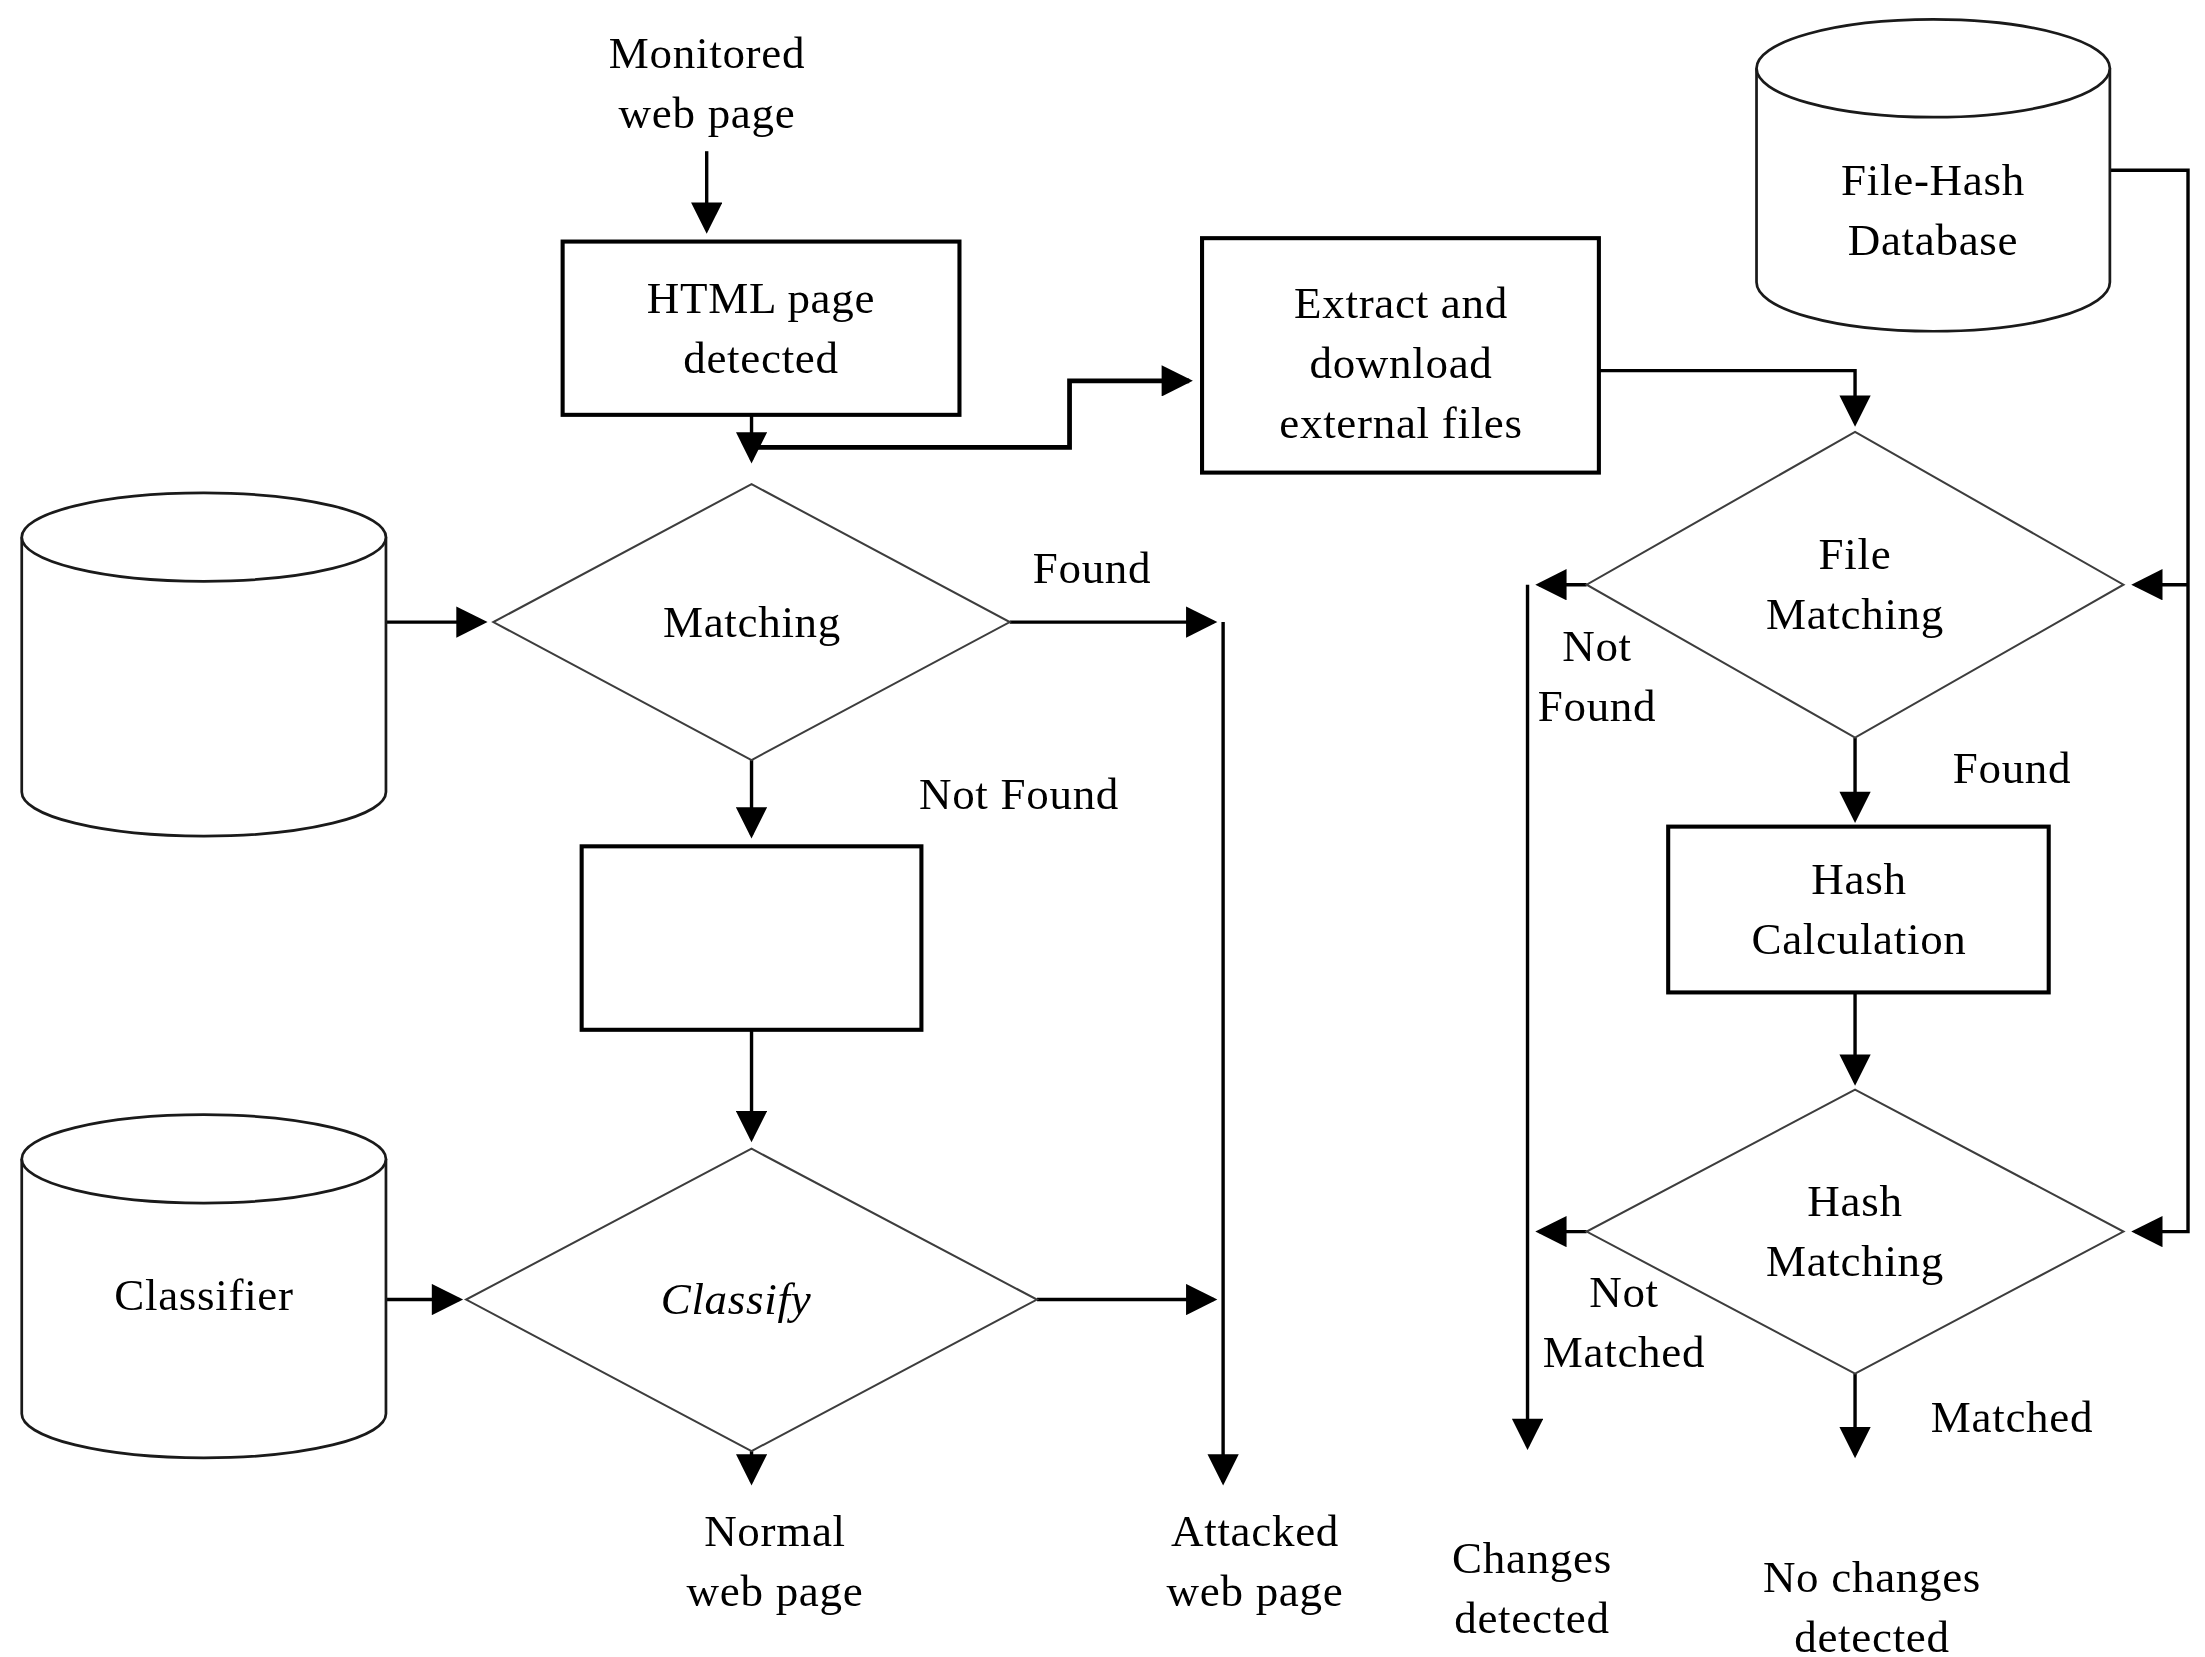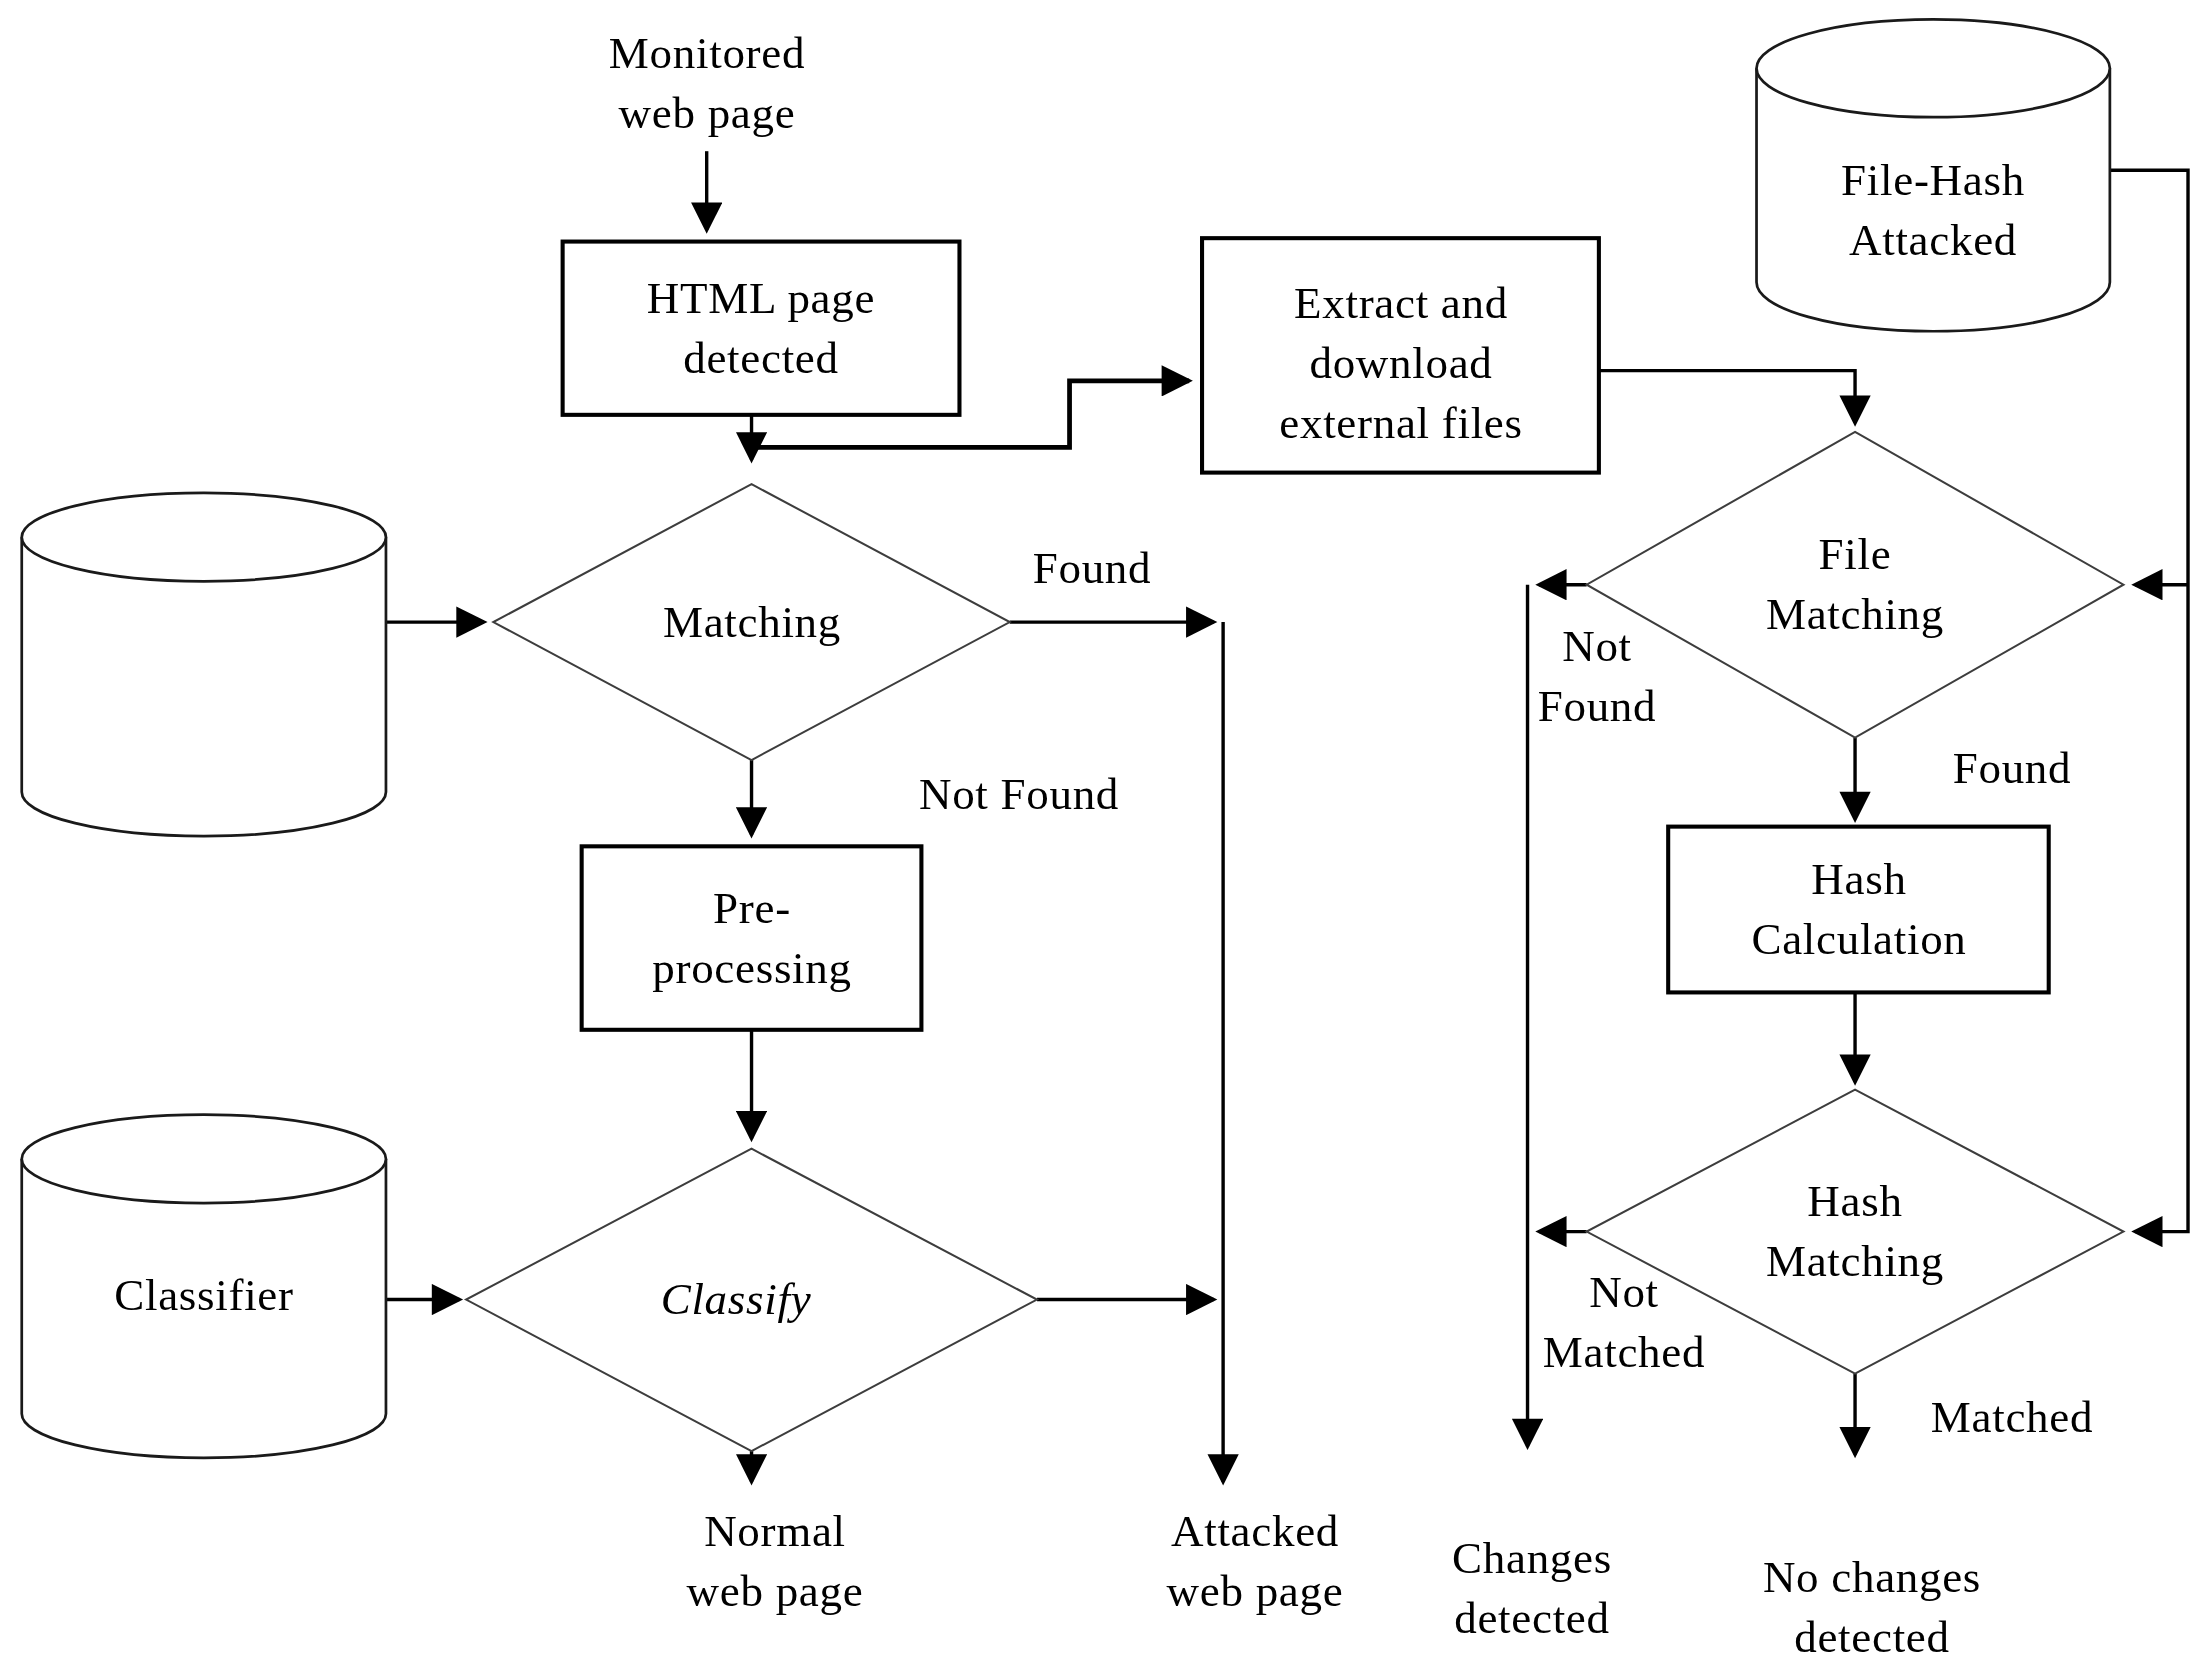--- a/index.html
+++ b/index.html
@@ -111,26 +111,24 @@
   </svg>
 
   <div class="lbl" style="left:707px; top:83px;">Monitored
 web page</div>
   <div class="lbl" style="left:761px; top:328px;">HTML page
 detected</div>
   <div class="lbl" style="left:1401px; top:355px;margin-top:8px;">Extract and
 download
 external files</div>
   <div class="lbl" style="left:1933px; top:210px;">File-Hash
-Attacked</div>
+Database</div>
   <div class="lbl" style="left:752px; top:622px;">Matching</div>
   <div class="lbl" style="left:1092px; top:568px;">Found</div>
   <div class="lbl" style="left:1019px; top:794px;">Not Found</div>
-  <div class="lbl" style="left:752px; top:938px;">Pre-
-processing</div>
   <div class="lbl" style="left:204px;  top:1295px;text-align:center;">Classifier</div>
   <div class="lbl" style="left:736px; top:1299px;font-style:italic;">Classify</div>
   <div class="lbl" style="left:1855px; top:584px;">File
 Matching</div>
   <div class="lbl" style="left:1597px; top:676px;">Not
 Found</div>
   <div class="lbl" style="left:2012px; top:768px;">Found</div>
   <div class="lbl" style="left:1859px; top:909px;">Hash
 Calculation</div>
   <div class="lbl" style="left:1855px; top:1231px;">Hash

